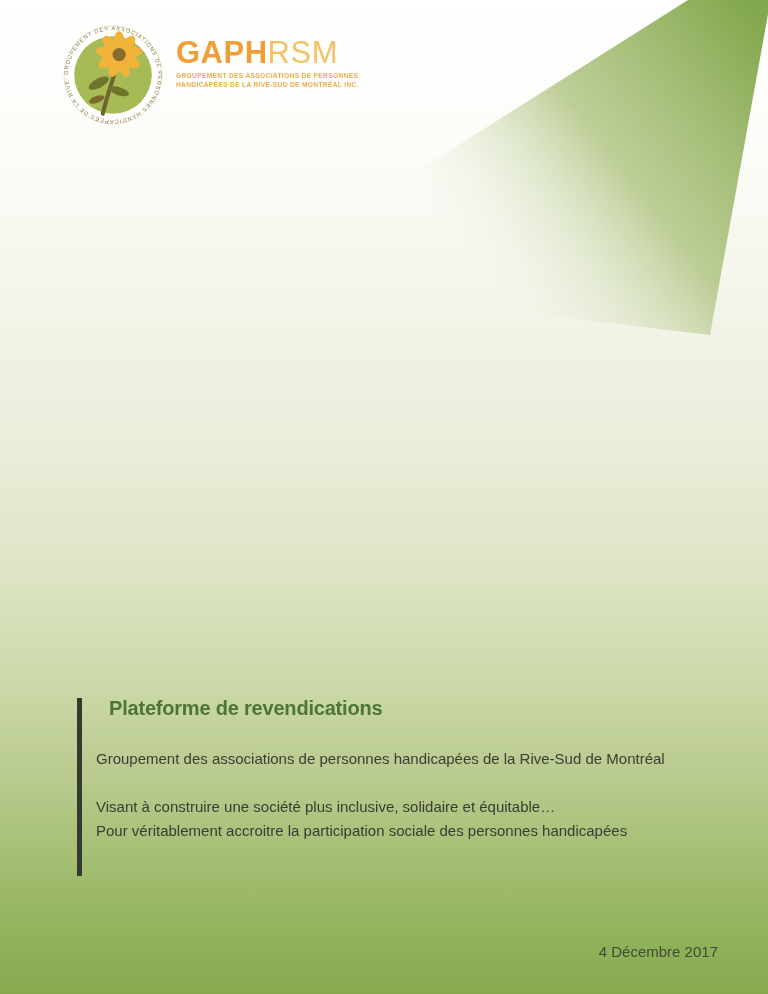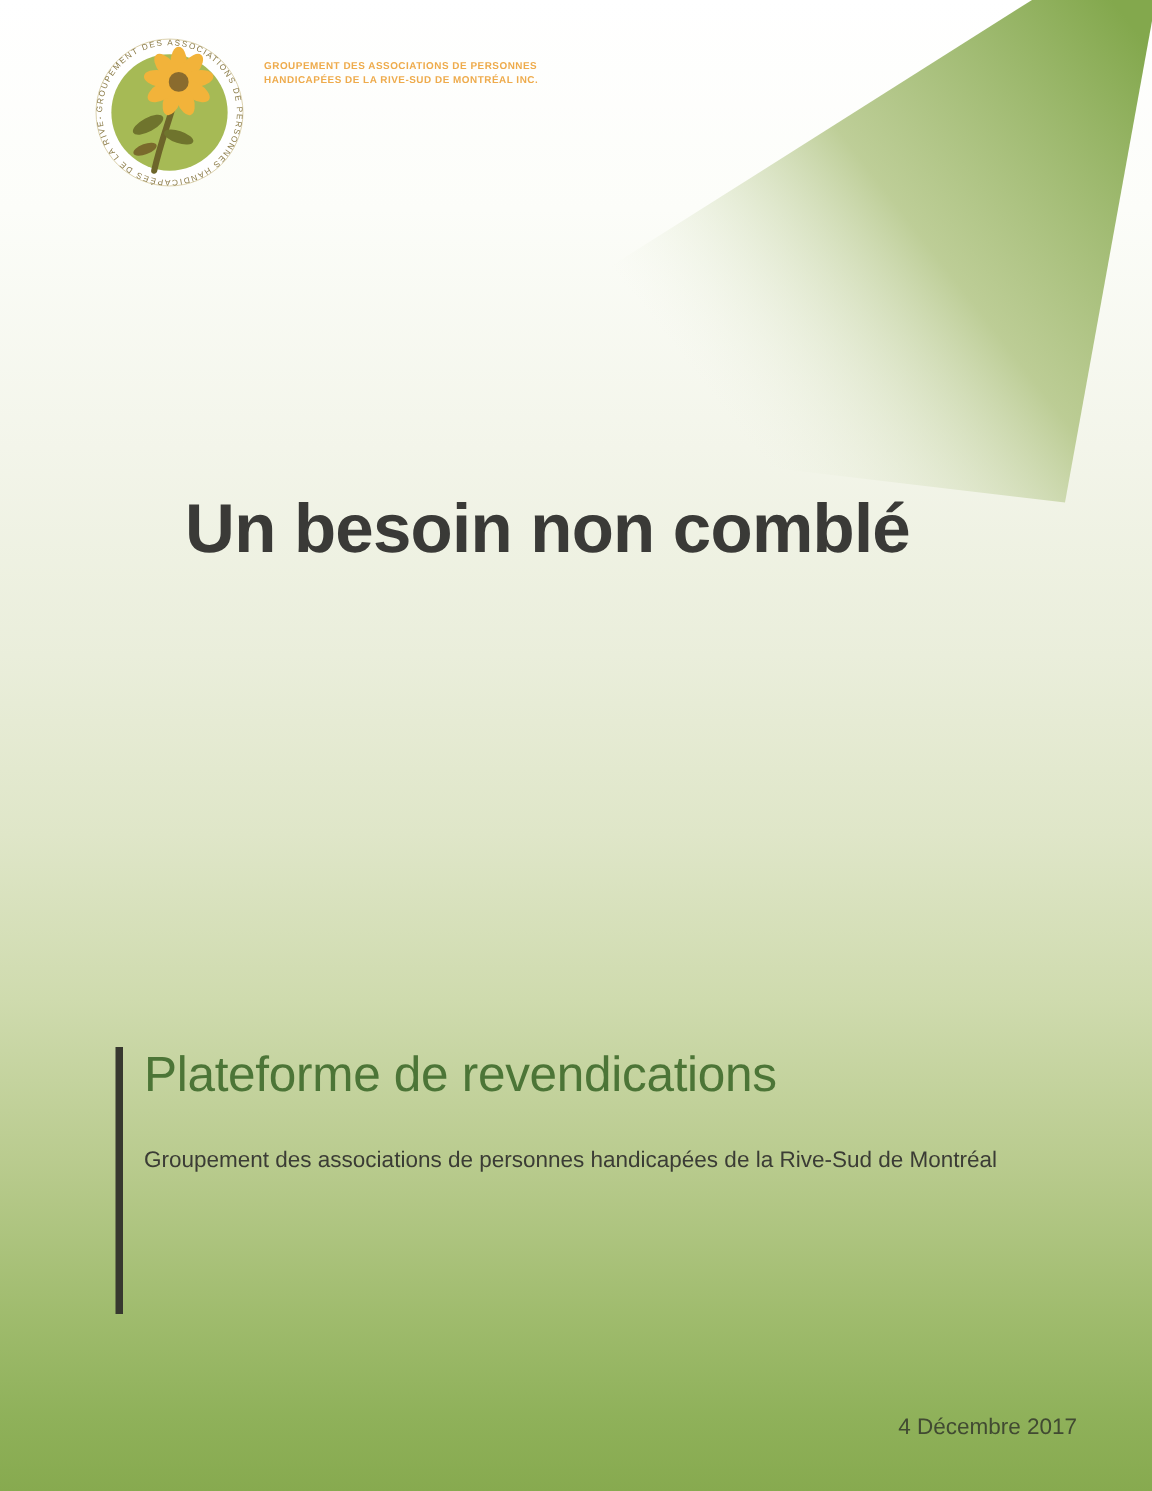--- a/index.html
+++ b/index.html
@@ -55,22 +55,22 @@
   }
   
   .platform{
     position:absolute;top:697px;left:77px;right:40px;
   }
   .platform-rule{
     position:absolute;left:0;top:1px;
     width:5px;height:178px;background:#37382f;
   }
   .platform-heading{
-    margin-left:19px;
-    font-size:33px;font-weight:400;color:#4c7537;
+    margin-left:32px;
+    font-size:20px;font-weight:700;color:#4c7537;
     letter-spacing:-.2px;
   }
   .platform-produced{
     margin-left:19px;margin-top:27px;
     font-size:15px;color:#3b3c35;line-height:1.6;
   }
   .platform-vision{
     margin-left:19px;margin-top:24px;
     font-size:15px;color:#3b3c35;line-height:1.6;
   }
@@ -121,34 +121,40 @@
         <ellipse cx="56" cy="18" rx="5.5" ry="11" transform="rotate(160 56 30)"></ellipse>
         <ellipse cx="56" cy="18" rx="5.5" ry="11" transform="rotate(200 56 30)"></ellipse>
         <ellipse cx="56" cy="18" rx="5.5" ry="11" transform="rotate(240 56 30)"></ellipse>
         <ellipse cx="56" cy="18" rx="5.5" ry="11" transform="rotate(280 56 30)"></ellipse>
         <ellipse cx="56" cy="18" rx="5.5" ry="11" transform="rotate(320 56 30)"></ellipse>
       </g>
       <circle cx="56" cy="30" r="6.5" fill="#8a6b2e"></circle>
     </svg>
 
     <div class="logo-text">
+      <div class="logo-acronym">
+        <span class="bold">GAPH</span><span class="light">RSM</span>
+      </div>
       <div class="logo-tagline">
         <div>Groupement des associations de personnes</div>
         <div>handicapées de la Rive-Sud de Montréal inc.</div>
       </div>
     </div>
   </div>
 
   <h1 class="main-title" style="margin:0;">
-    <div>Un besoin non comblé</div>
   </h1>
 
   <div class="platform">
     <div class="platform-rule"></div>
     <div class="platform-heading">Plateforme de revendications</div>
     <div class="platform-produced">
       <div>Groupement des associations de personnes handicapées de la Rive-Sud de Montréal</div>
     </div>
+    <div class="platform-vision">
+      <div>Visant à construire une société plus inclusive, solidaire et équitable…</div>
+      <div>Pour véritablement accroitre la participation sociale des personnes handicapées</div>
+    </div>
   </div>
 
   <div class="footer-date">4 Décembre 2017</div>
 
 </div>
 
 </body></html>

